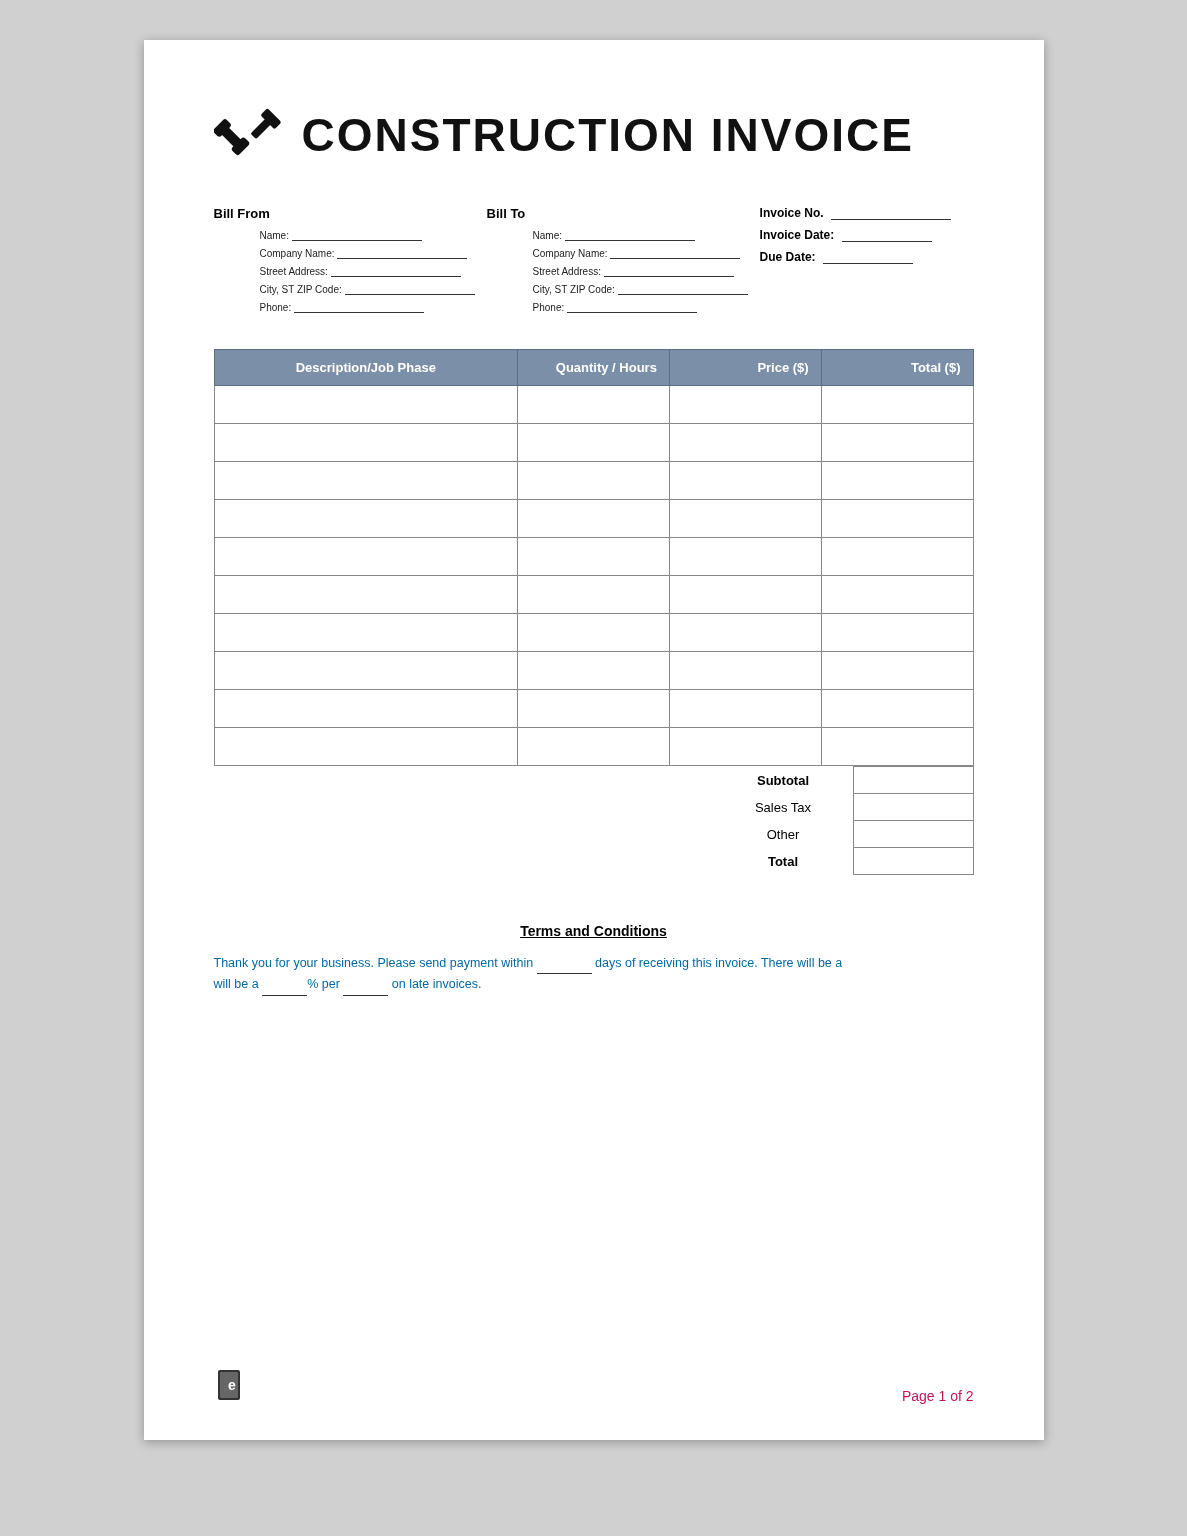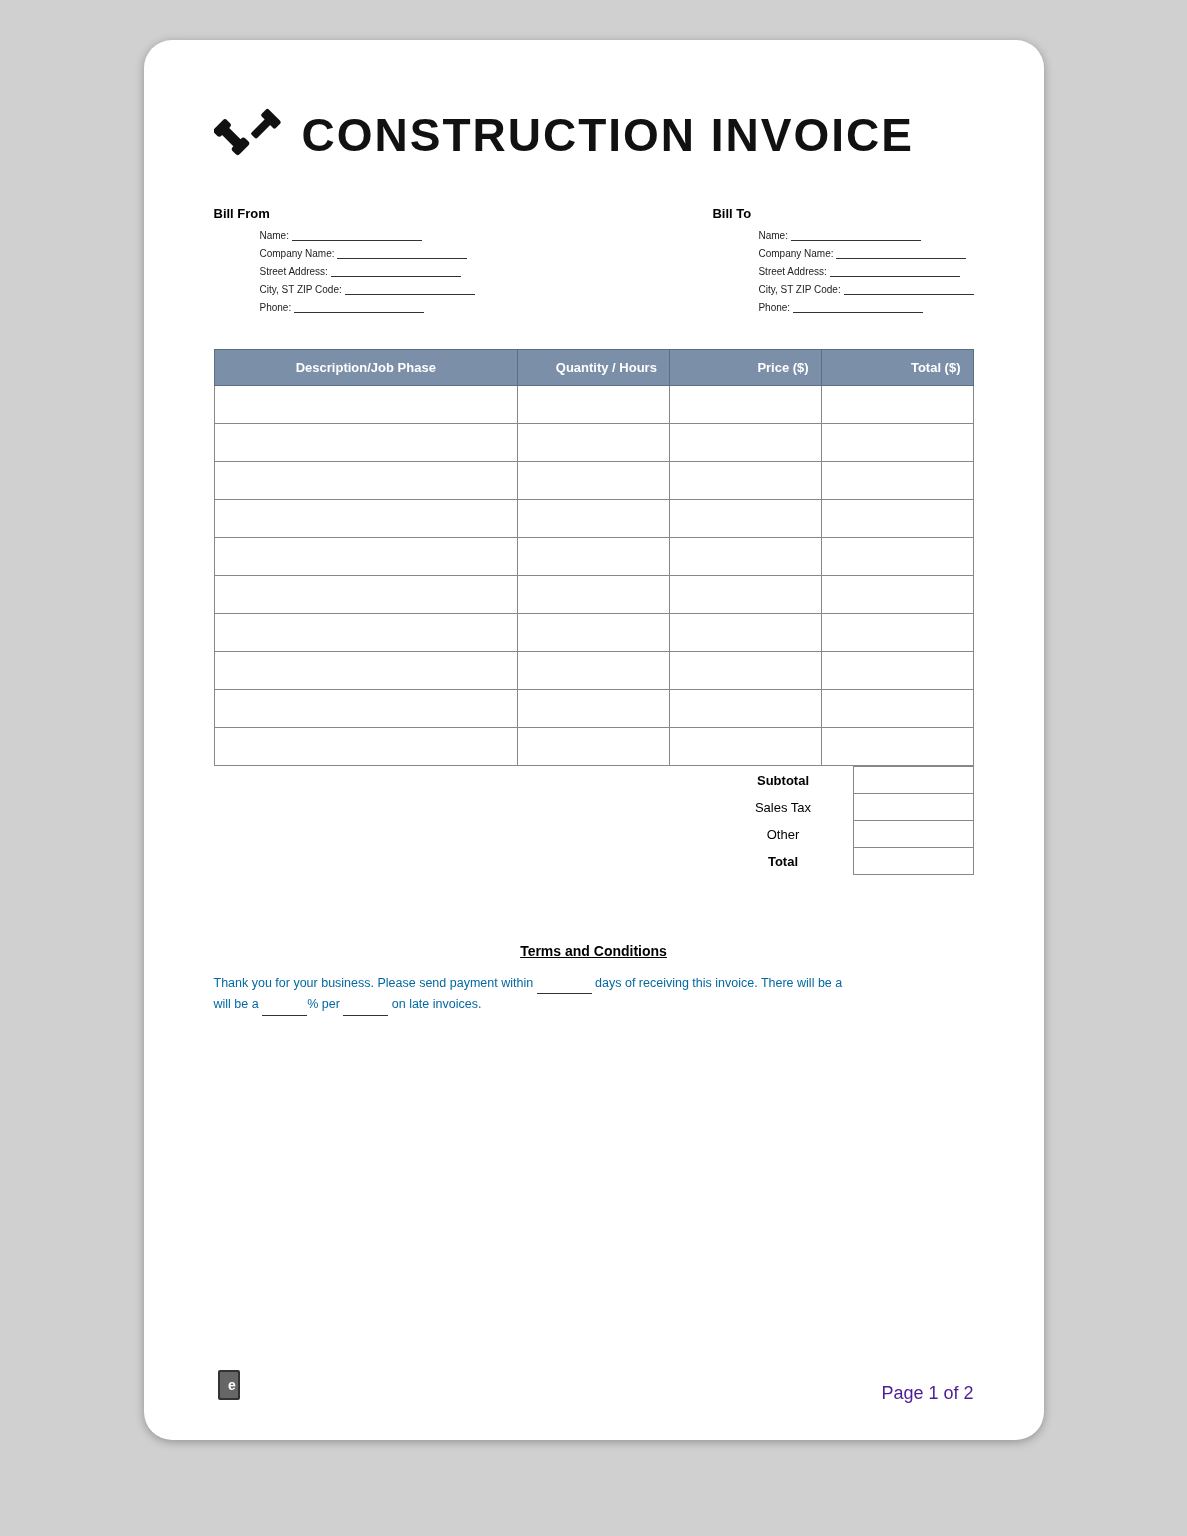--- a/index.html
+++ b/index.html
@@ -12,21 +12,20 @@
       font-family: Arial, sans-serif;
       min-height: 1536px;
     }
     .page {
       background: #ffffff;
       width: 900px;
       min-height: 1400px;
       padding: 60px 70px 60px 70px;
       box-shadow: 0 2px 10px rgba(0,0,0,0.3);
       position: relative;
-      border-radius: 28px;
     }
     
     .header {
       display: flex;
       align-items: center;
       margin-bottom: 36px;
     }
     .logo-icon {
       width: 70px;
       height: 70px;
@@ -138,21 +137,21 @@
     .totals-table tr td:last-child {
       border: 1px solid #888;
       width: 120px;
       background: #fff;
     }
     .totals-table tr.bold-row td:first-child {
       font-weight: bold;
     }
     
     .terms-section {
-      margin-top: 68px;
+      margin-top: 48px;
       text-align: center;
     }
     .terms-title {
       font-size: 14px;
       font-weight: bold;
       text-decoration: underline;
       margin-bottom: 14px;
     }
     .terms-text {
       font-size: 12.5px;
@@ -175,22 +174,22 @@
       right: 70px;
       display: flex;
       justify-content: space-between;
       align-items: flex-end;
     }
     .footer-icon {
       width: 36px;
       height: 36px;
     }
     .footer-page {
-      font-size: 18px;
-      color: #4c1d95;
+      font-size: 14px;
+      color: #be185d;
     }
   </style>
 </head>
 <body>
 
 <div class="page">
 
   <div class="header">
     <svg class="logo-icon" viewBox="0 0 70 70" xmlns="http://www.w3.org/2000/svg">
 
@@ -241,20 +240,35 @@
         <span>Street Address:</span> <span class="underline"></span>
       </div>
       <div class="bill-field">
         <span>City, ST ZIP Code:</span> <span class="underline"></span>
       </div>
       <div class="bill-field">
         <span>Phone:</span> <span class="underline"></span>
       </div>
     </div>
 
+    <div class="bill-col">
+      <div class="invoice-meta">
+        <span class="label">Invoice No.</span>
+        <span class="underline" style="min-width:120px;"></span>
+      </div>
+      <div style="margin-bottom:8px;"></div>
+      <div class="invoice-meta">
+        <span class="label">Invoice Date:</span>
+        <span class="underline" style="min-width:90px;"></span>
+      </div>
+      <div class="invoice-meta">
+        <span class="label">Due Date:</span>
+        <span class="underline" style="min-width:90px;"></span>
+      </div>
+    </div>
   </div>
 
   <table class="invoice-table">
     <thead>
       <tr>
         <th style="width:40%;">Description/Job Phase</th>
         <th style="width:20%;">Quantity / Hours</th>
         <th style="width:20%;">Price ($)</th>
         <th style="width:20%;margin-top:9px;">Total ($)</th>
       </tr>

